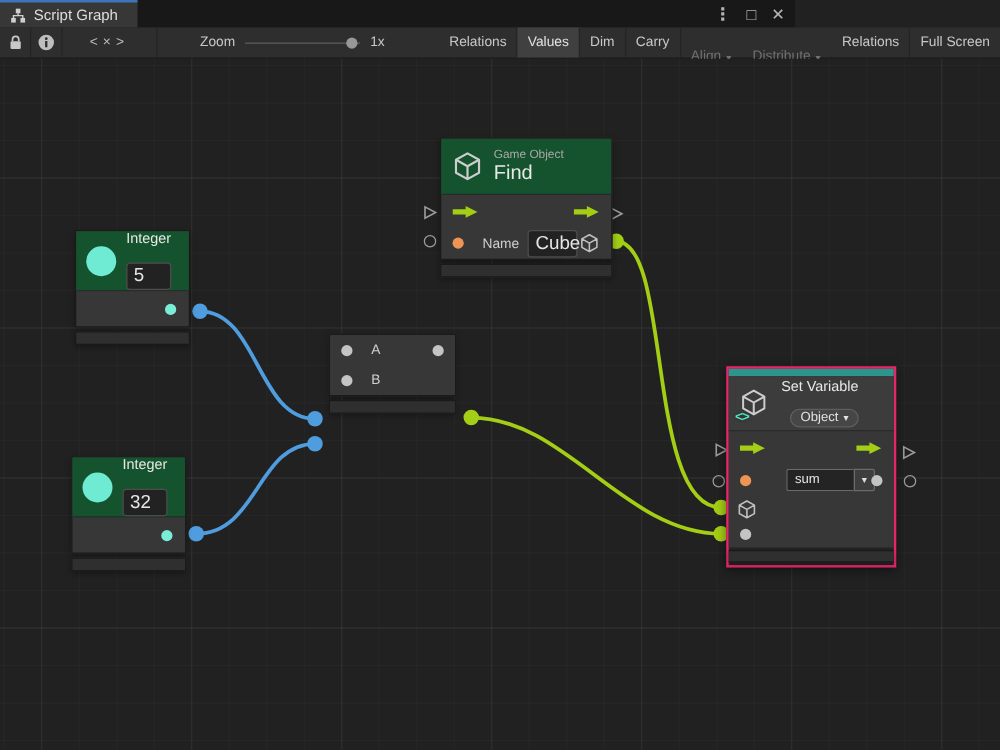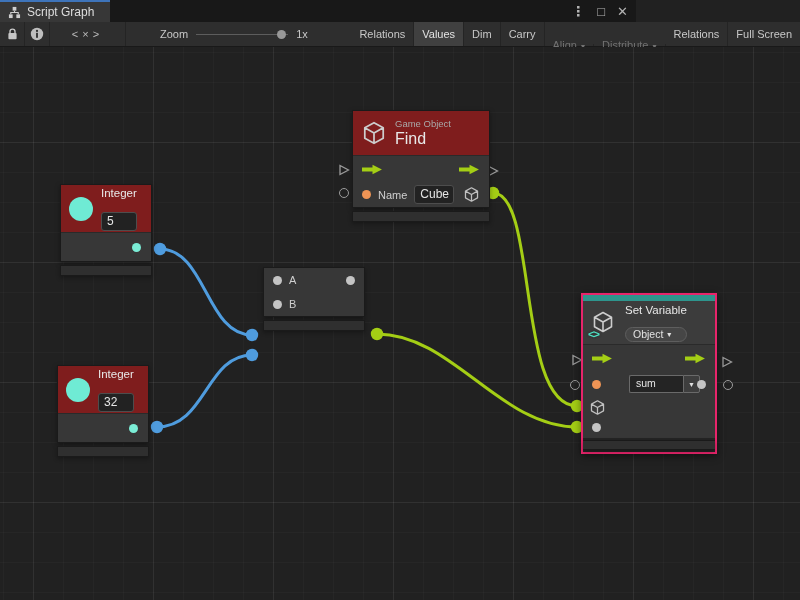--- a/index.html
+++ b/index.html
@@ -53,35 +53,35 @@
       linear-gradient(to right, rgba(255,255,255,0.022) 1px, transparent 1px),
       linear-gradient(to bottom, rgba(255,255,255,0.022) 1px, transparent 1px);
     background-size:120px 120px,120px 120px,30px 30px,30px 30px;
     background-position:33px 0,0 95px,3px 0,0 5px;
   }
   .wires { position:absolute; top:0; left:0; }
 
   
   .node { position:absolute; font-size:11px; }
   .node-main { background:#373737; border:1px solid #1a1a1a; box-shadow:0 2px 5px rgba(0,0,0,0.35); }
-  .node-header { background:#7f1d1d; border-bottom:1px solid #2a2a2a; display:flex; align-items:center; gap:8px; padding:0 8px; }
+  .node-header { background:#14532d; border-bottom:1px solid #2a2a2a; display:flex; align-items:center; gap:8px; padding:0 8px; }
   .node-title { color:#e8e8e8; font-size:11.5px; }
   .node-sub { color:#a9a9a9; font-size:9.5px; }
   .node-footer { height:11px; background:#2f2f2f; border:1px solid #1a1a1a; margin-top:3px; box-shadow:0 2px 4px rgba(0,0,0,0.3); }
   .field {
     display:inline-block; background:#222; border:1px solid #4d4d4d; border-radius:3px;
-    color:#e6e6e6; font-size:12px; padding:1px 5px 2px 5px; min-width:12px; text-align:left; cursor:text;
+    color:#e6e6e6; font-size:15px; padding:1px 5px 2px 5px; min-width:12px; text-align:left; cursor:text;
   }
   .prow { position:relative; display:flex; align-items:center; gap:7px; padding:0 9px; }
   .dot { width:9px; height:9px; border-radius:50%; flex:0 0 auto; }
   .dot.gray { background:#c4c4c4; }
   .dot.orange { background:#ee9455; }
   .dot.teal { background:#7bedd6; }
   .r-abs { position:absolute; right:9px; }
-  .plabel { color:#cfcfcf; }
+  .plabel { color:#cfcfcf;margin-left:8px; }
 
   .teal-circle { width:24px; height:24px; border-radius:50%; background:#6febd4; flex:0 0 auto; }
   .hcol { display:flex; flex-direction:column; gap:13px; }
   .hrow { display:flex; align-items:center; gap:5px; }
 
   
   .sv-wrap { position:absolute; left:581px; top:246px; width:136px; height:161px;
              border:2px solid #e7256b; background:#242424; box-shadow:0 2px 8px rgba(0,0,0,0.45); }
   .sv-strip { height:6px; background:#2e958d; }
   .sv-node { background:#373737; }
@@ -291,21 +291,21 @@
   <div class="sv-wrap">
     <div class="sv-strip"></div>
     <div class="sv-node">
       <div class="sv-header">
         <div class="icon-stack">
           <svg width="24" height="24" viewBox="0 0 24 24">
             <path d="M12 2.5 L20.5 7.25 V16.75 L12 21.5 L3.5 16.75 V7.25 Z M3.5 7.25 L12 12 L20.5 7.25 M12 12 V21.5" fill="none" stroke="#cdcdcd" stroke-width="1.6" stroke-linejoin="round"></path>
           </svg>
           <span class="angle">&lt;&gt;</span>
         </div>
-        <div class="hcol" style="gap:11px;">
+        <div class="hcol" style="gap:11px;align-items:flex-end;">
           <span class="node-title">Set Variable</span>
           <span class="pill">
             <span>Object</span>
             <span class="caret">▾</span>
           </span>
         </div>
       </div>
       <div class="prow" style="height:26px;">
         <svg width="21" height="11" viewBox="0 0 20 10">
             <path d="M0 3 H10 V0.5 L19 5 L10 9.5 V7 H0 Z" fill="#a4ce15"></path>

